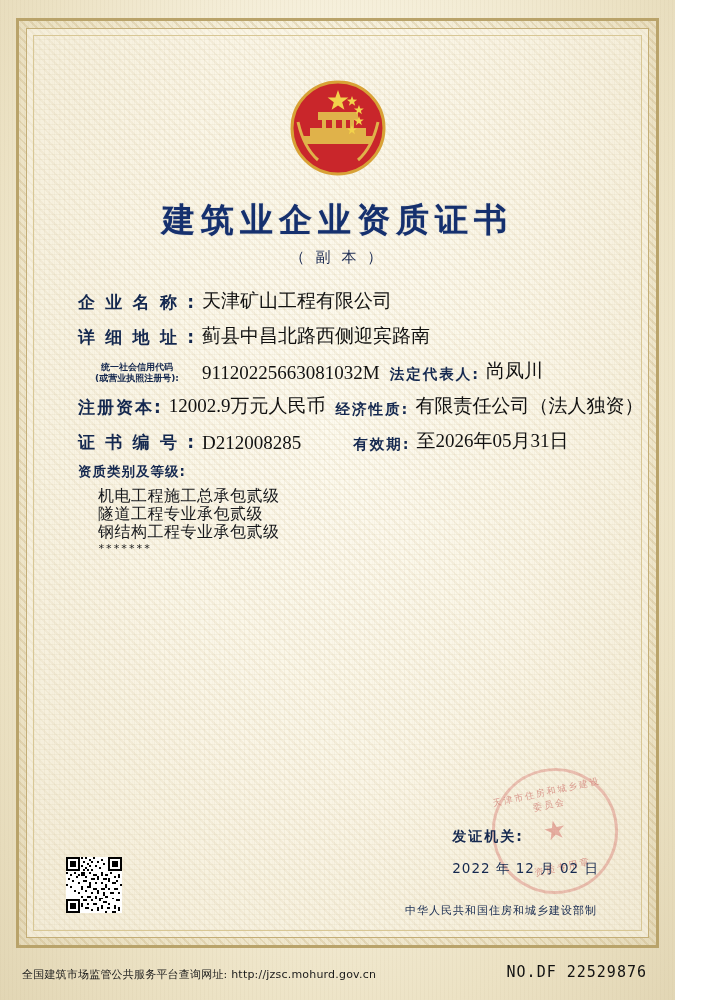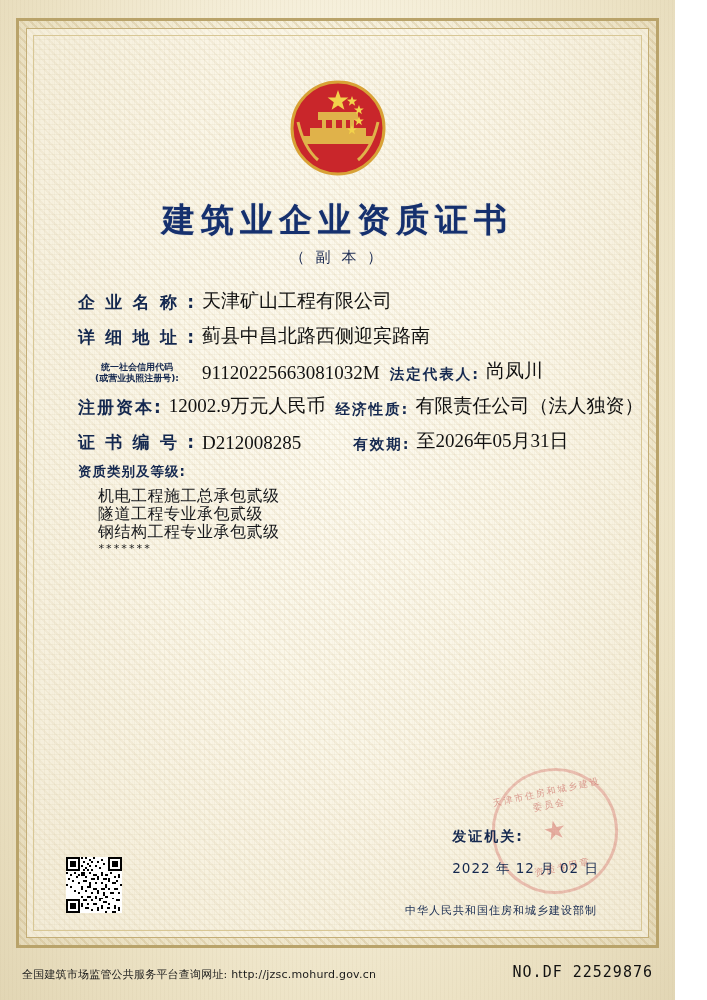--- a/index.html
+++ b/index.html
@@ -296,21 +296,21 @@
     position: absolute;
     left: 22px;
     top: 967px;
     font-family: "DejaVu Sans", "Liberation Sans", sans-serif;
     font-size: 11px;
     color: #1a1a1a;
     letter-spacing: 0.2px;
   }
   .footer-right {
     position: absolute;
-    right: 22px;
+    right: 28px;
     top: 963px;
     font-family: "DejaVu Sans Mono", "Liberation Mono", monospace;
     font-size: 15px;
     color: #111;
     letter-spacing: 1px;
   }
 </style>
 </head>
 <body>
 

